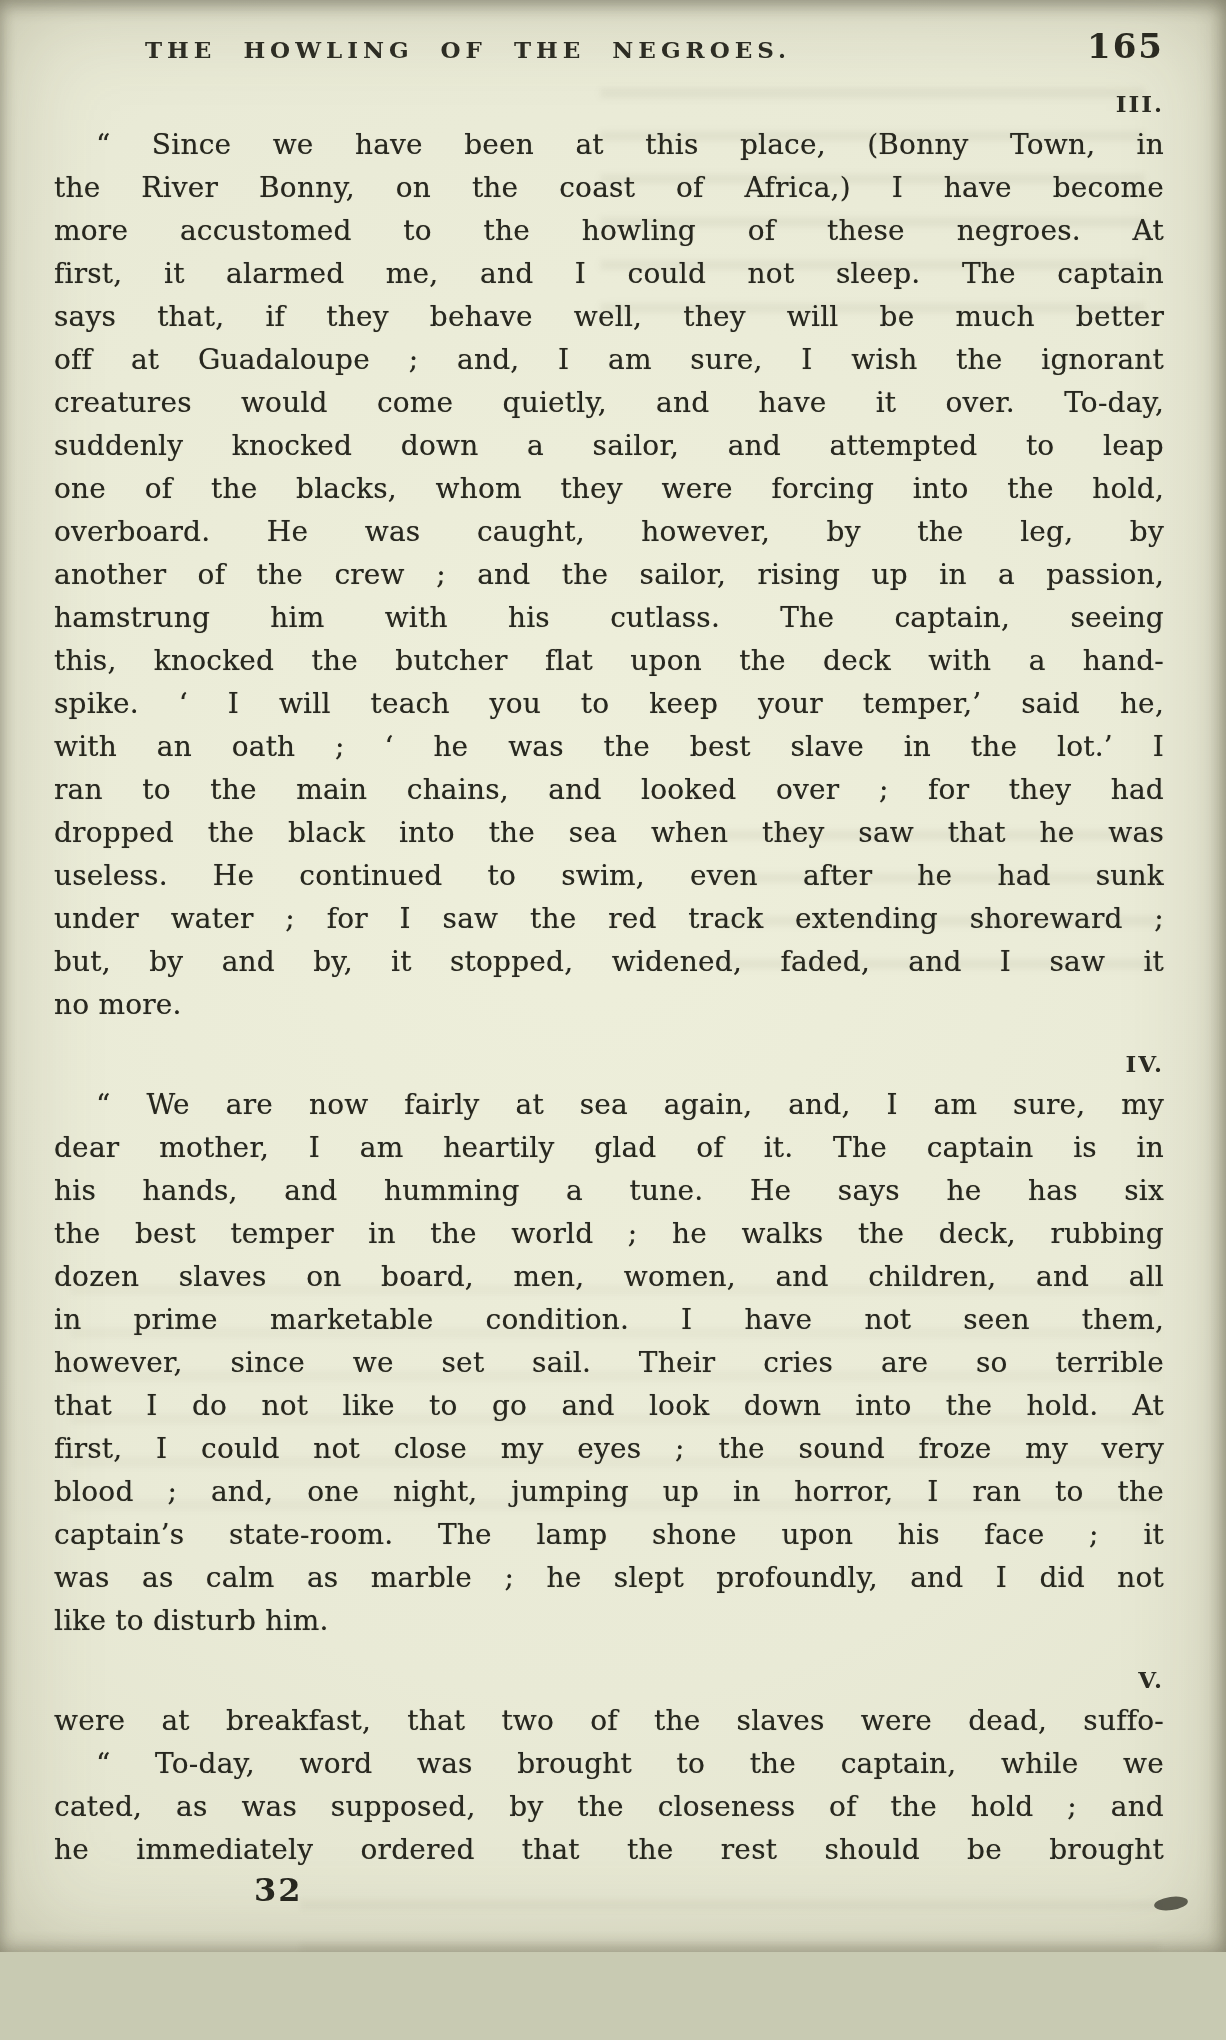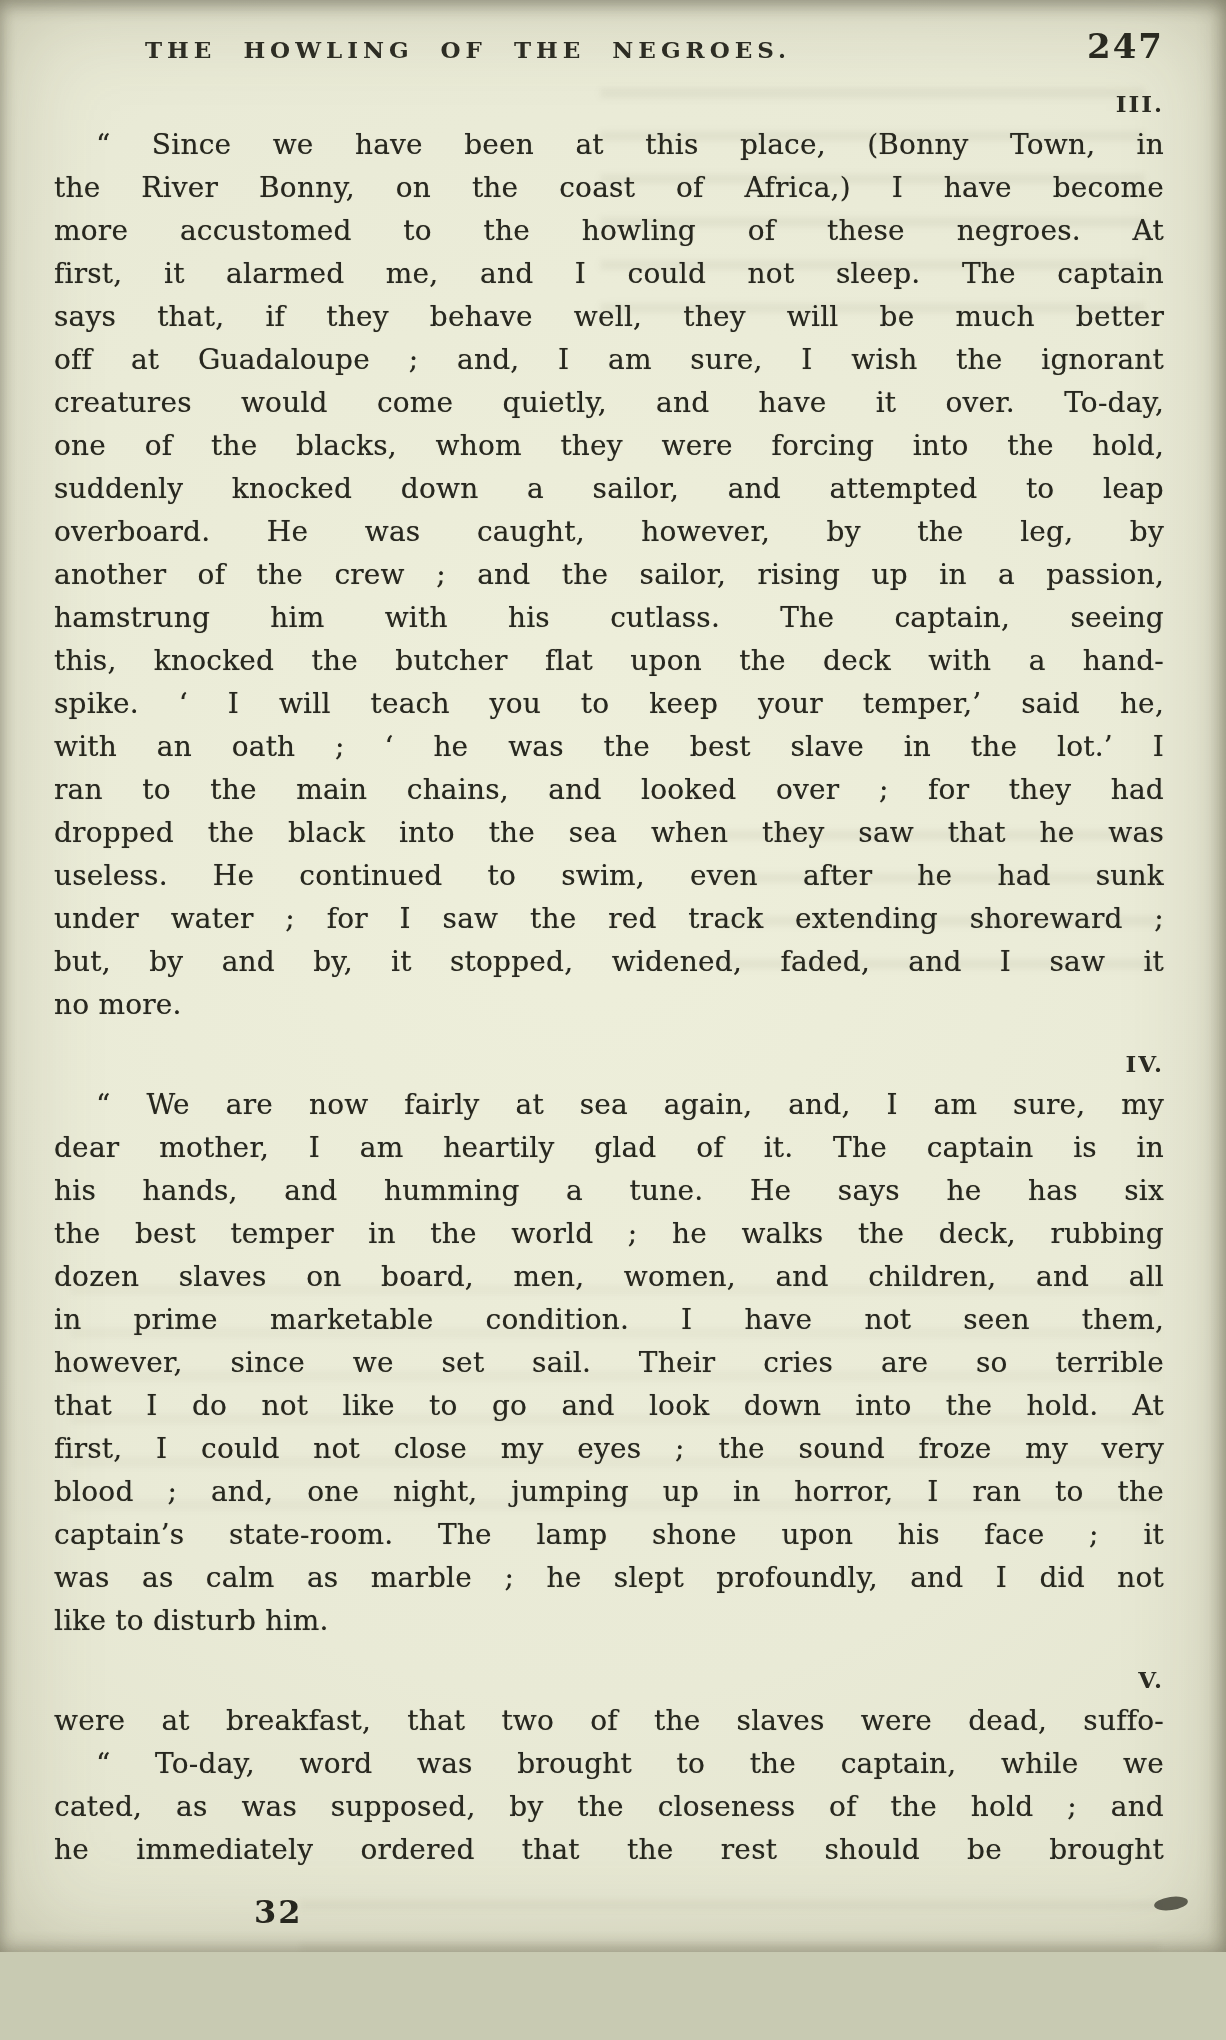--- a/index.html
+++ b/index.html
@@ -87,21 +87,20 @@
   .line {
     text-align: justify;
     text-align-last: justify;
   }
   .line.first { padding-left: 42px; }
   .line.last  { text-align-last: left; }
 
   .signature {
     position: relative;
     z-index: 1;
-    margin-top: 22px;
     margin-left: 200px;
     font-size: 32px;
     font-weight: bold;
     letter-spacing: 2px;
   }
 
   .stain {
     position: absolute;
     right: 38px;
     bottom: 42px;
@@ -129,35 +128,35 @@
 
 <div class="scan">
 
   <div class="bleed bleed-a"></div>
   <div class="bleed bleed-b"></div>
   <div class="bleed bleed-c"></div>
   <div class="bleed bleed-d"></div>
 
   <header class="running-header">
     <div class="header-title">THE HOWLING OF THE NEGROES.</div>
-    <div class="page-number">247</div>
+    <div class="page-number">165</div>
   </header>
 
   <main id="page-main" class="page-main">
       <div class="section-heading">III.</div>
       <div class="paragraph">
         <div class="line first">“ Since we have been at this place, (Bonny Town, in</div>
         <div class="line">the River Bonny, on the coast of Africa,) I have become</div>
         <div class="line">more accustomed to the howling of these negroes.  At</div>
         <div class="line">first, it alarmed me, and I could not sleep.  The captain</div>
         <div class="line">says that, if they behave well, they will be much better</div>
         <div class="line">off at Guadaloupe ; and, I am sure, I wish the ignorant</div>
         <div class="line">creatures would come quietly, and have it over.  To-day,</div>
+        <div class="line">suddenly knocked down a sailor, and attempted to leap</div>
         <div class="line">one of the blacks, whom they were forcing into the hold,</div>
-        <div class="line">suddenly knocked down a sailor, and attempted to leap</div>
         <div class="line">overboard.  He was caught, however, by the leg, by</div>
         <div class="line">another of the crew ; and the sailor, rising up in a passion,</div>
         <div class="line">hamstrung him with his cutlass.  The captain, seeing</div>
         <div class="line">this, knocked the butcher flat upon the deck with a hand-</div>
         <div class="line">spike.  ‘ I will teach you to keep your temper,’ said he,</div>
         <div class="line">with an oath ; ‘ he was the best slave in the lot.’  I</div>
         <div class="line">ran to the main chains, and looked over ; for they had</div>
         <div class="line">dropped the black into the sea when they saw that he was</div>
         <div class="line">useless.  He continued to swim, even after he had sunk</div>
         <div class="line">under water ; for I saw the red track extending shoreward ;</div>

